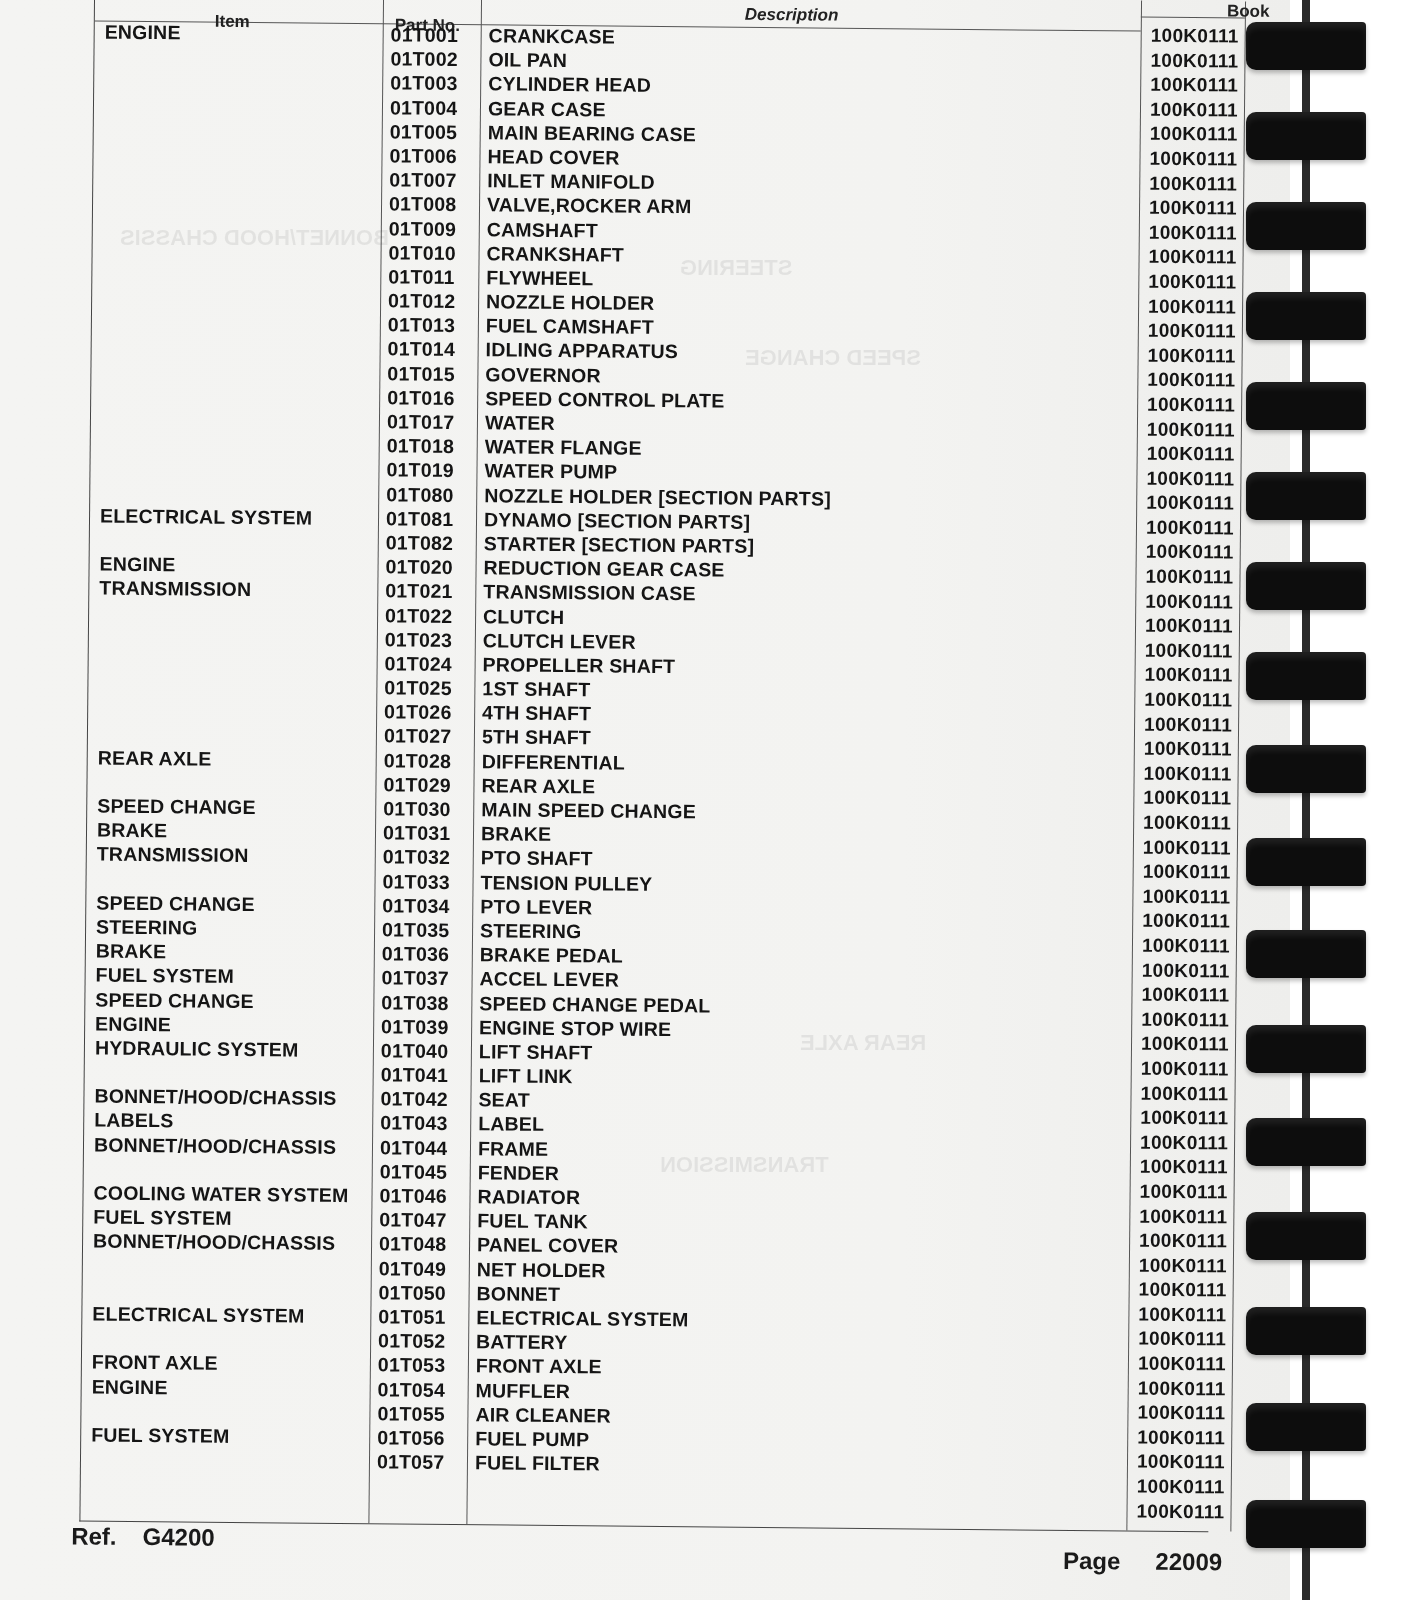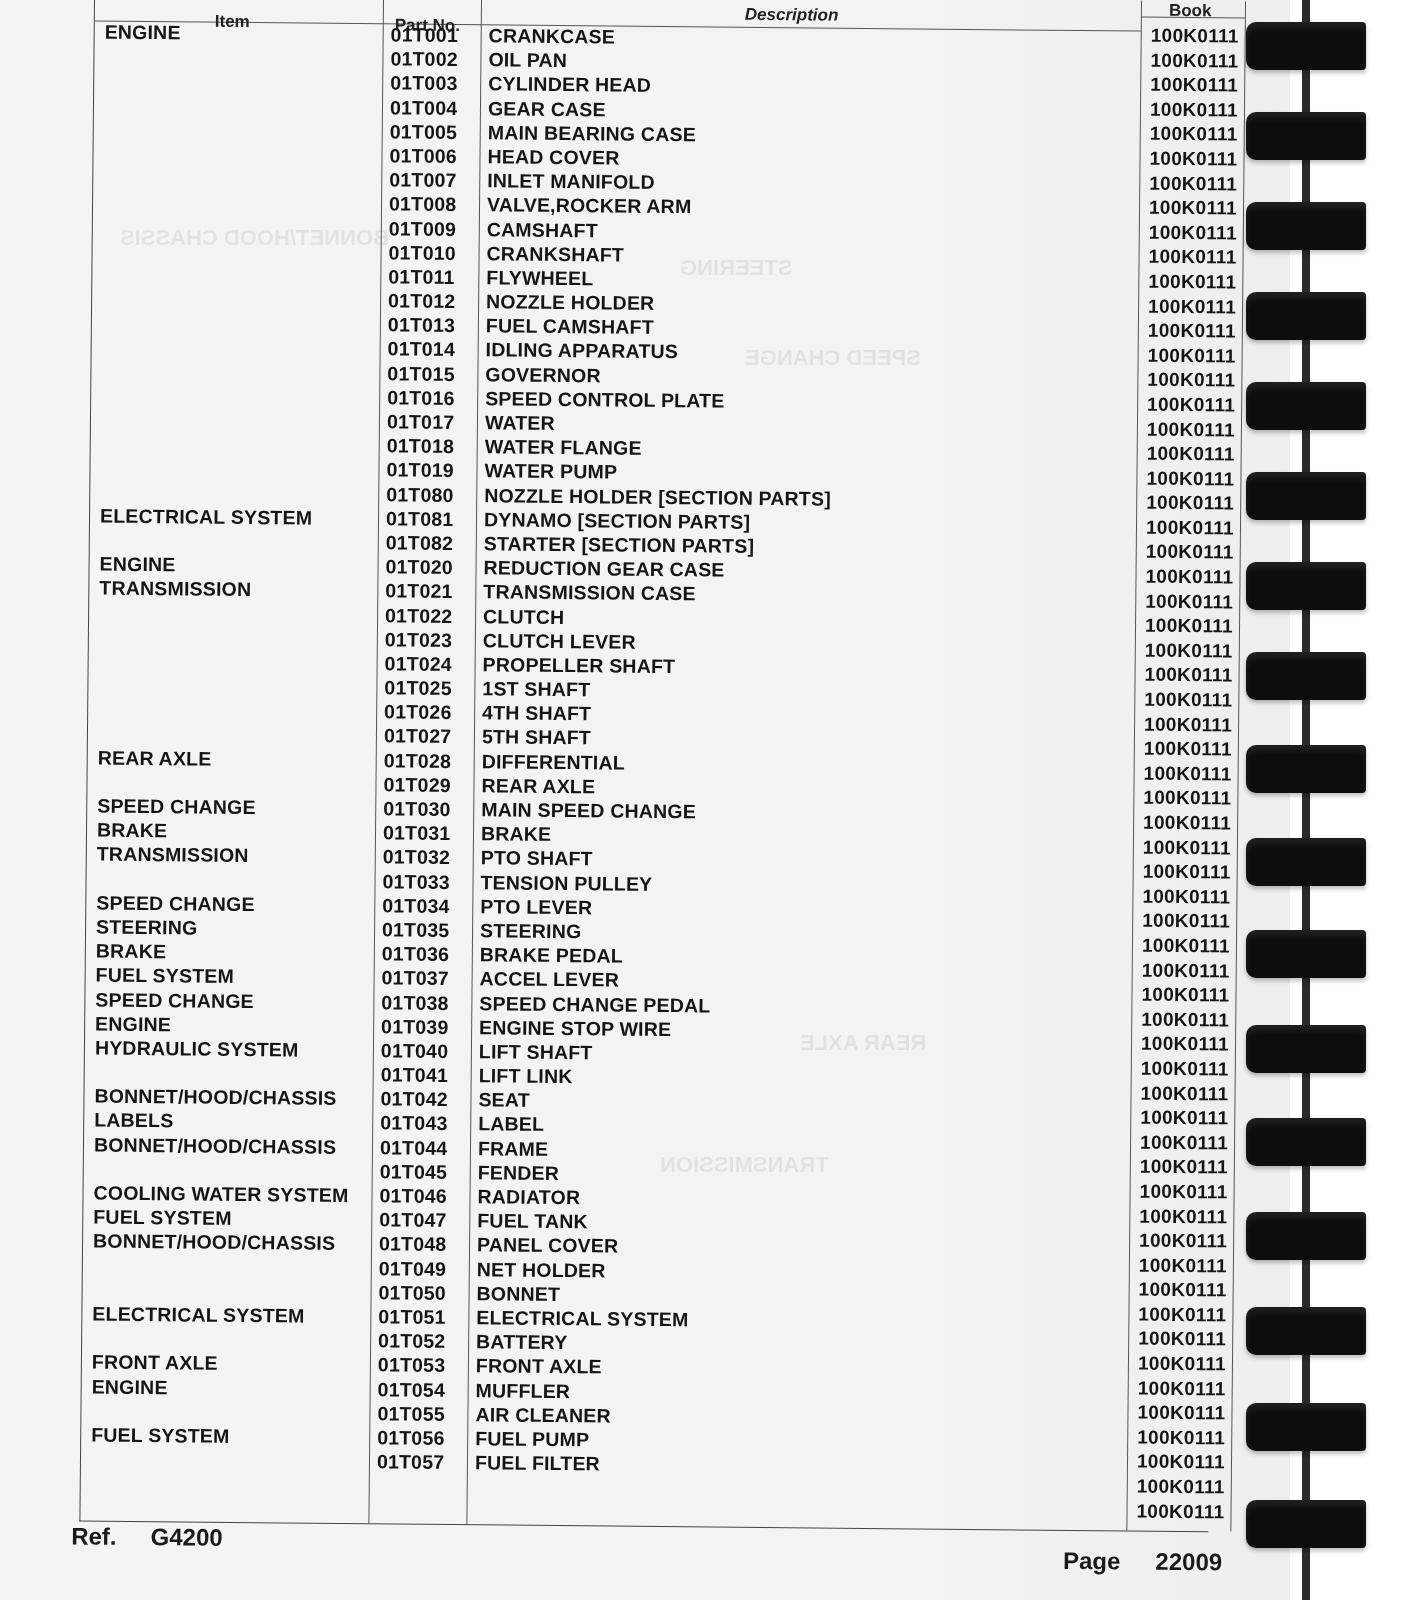--- a/index.html
+++ b/index.html
@@ -28,36 +28,36 @@
   .col-rule-book-l { left: 1046px; }
   .col-rule-book-r { left: 1150px; }
   .hdr-line {
     position: absolute; top: 30px; left: 0; width: 1046px; border-top: 1.5px solid #555;
   }
   .hdr-line-book { position: absolute; top: 16px; left: 1046px; width: 104px; border-top: 1.5px solid #555; }
   .hdr { position: absolute; font-size: 17px; font-weight: bold; color: #222; }
   .hdr-item { left: 120px; top: 20px; }
   .hdr-part { left: 300px; top: 22px; }
   .hdr-desc { left: 650px; top: 8px; font-style: italic; }
-  .hdr-book { left: 1074px; top: 0px; }
+  .hdr-book { left: 1132px; top: 0px; }
 
   .rows { position: absolute; left: 0; top: 30px; width: 1046px; }
   .row {
     position: relative; height: 24.2px; font-size: 19.5px; font-weight: bold;
     letter-spacing: 0.2px; white-space: nowrap;
   }
   .row .item { position: absolute; left: 10px; top: 0; }
   .row .part { position: absolute; left: 296px; top: 0; }
   .row .desc { position: absolute; left: 394px; top: 0; }
 
   .book-col { position: absolute; left: 1056px; top: 24px; }
   .book-cell { height: 24.6px; font-size: 19px; font-weight: bold; letter-spacing: 0.3px; }
 
   .footer-ref { position: absolute; left: 48px; top: 1522px; font-size: 24px; font-weight: bold; color: #1a1a1a; }
-  .footer-ref .code { margin-left: 34px; }
+  .footer-ref .code { margin-left: 26px; }
   .footer-page { position: absolute; left: 1040px; top: 1537px; font-size: 24px; font-weight: bold; color: #1a1a1a; }
   .footer-page .num { margin-left: 35px; }
 
   .binding {
     position: absolute; left: 1290px; top: 0; width: 112px; height: 1600px; background: #ffffff;
   }
   .spine { position: absolute; left: 12px; top: 0; width: 8px; height: 1600px; background: #2a2a2a; }
   .ring {
     position: absolute; left: -44px; width: 120px; height: 48px; background: #0d0d0d;
     border-radius: 10px 4px 4px 10px;

